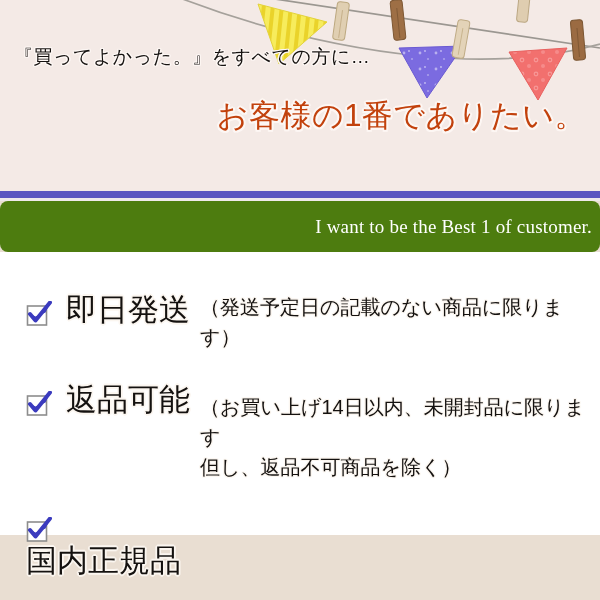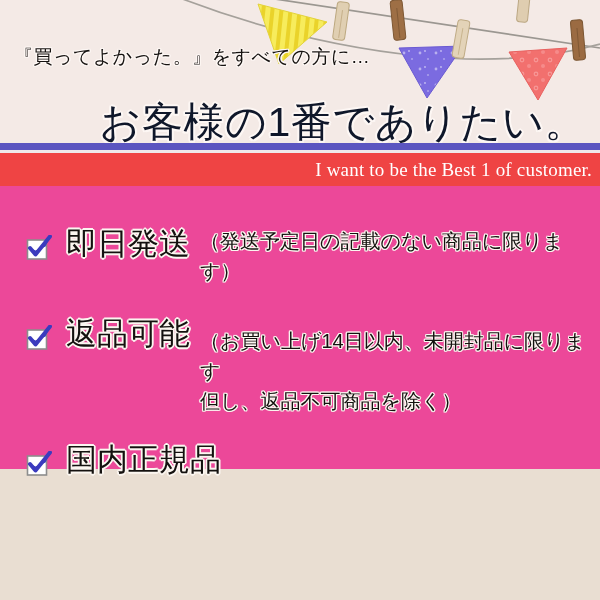--- a/index.html
+++ b/index.html
@@ -18,21 +18,21 @@
     position: relative;
     width: 600px;
     height: 600px;
     overflow: hidden;
   }
 
   
   .hero {
     position: relative;
     width: 600px;
-    height: 143px;
+    height: 191px;
     background: #f4eae6;
     overflow: hidden;
   }
   .bunting-svg {
     position: absolute;
     top: 0;
     left: 0;
     width: 600px;
     height: 120px;
     pointer-events: none;
@@ -48,23 +48,23 @@
     text-shadow:
        1.4px 0 0 #fdf7f4, -1.4px 0 0 #fdf7f4,
        0 1.4px 0 #fdf7f4, 0 -1.4px 0 #fdf7f4,
        1px 1px 0 #fdf7f4, -1px -1px 0 #fdf7f4,
        1px -1px 0 #fdf7f4, -1px 1px 0 #fdf7f4;
   }
   .headline {
     position: absolute;
     right: 14px;
     top: 95px;
-    font-size: 41px;
+    font-size: 31px;
     letter-spacing: 0.5px;
-    color: #0f172a;
+    color: #c2410c;
     white-space: nowrap;
     text-shadow:
        2px 0 0 #fdf7f4, -2px 0 0 #fdf7f4,
        0 2px 0 #fdf7f4, 0 -2px 0 #fdf7f4,
        1.5px 1.5px 0 #fdf7f4, -1.5px -1.5px 0 #fdf7f4,
        1.5px -1.5px 0 #fdf7f4, -1.5px 1.5px 0 #fdf7f4;
   }
 
   
   .accent-rule {
@@ -73,55 +73,56 @@
     background: #5b55c0;
   }
   .rule-gap {
     width: 600px;
     height: 3px;
     background: #efe9ea;
   }
   .band {
     position: relative;
     width: 600px;
-    height: 33px;
-    background: #ef4444;
+    height: 51px;
+    background: #4d7c0f;
+    border-radius: 8px;
   }
   .band-text {
     position: absolute;
     right: 8px;
     top: 50%;
     transform: translateY(-50%);
     font-family: "Liberation Serif", "DejaVu Serif", serif;
     font-size: 19px;
     color: #ffffff;
     white-space: nowrap;
     letter-spacing: 0.2px;
   }
 
   
   .body-area {
     position: relative;
     width: 600px;
     height: 283px;
-    background: #ec4899;
+    background: #ffffff;
   }
   .checklist {
     position: absolute;
     left: 0;
     top: 40px;
     width: 600px;
   }
   .check-item {
     display: flex;
     align-items: flex-start;
     padding-left: 26px;
     margin-bottom: 26px;
   }
-  .check-item:last-child { margin-bottom: 0; }
+  .check-item:last-child { margin-bottom: 0; flex-direction: column; }
 
   .checkbox {
     position: relative;
     flex: 0 0 auto;
     width: 26px;
     height: 26px;
     margin-top: 9px;
     margin-right: 14px;
   }
   .checkbox svg { display: block; }

